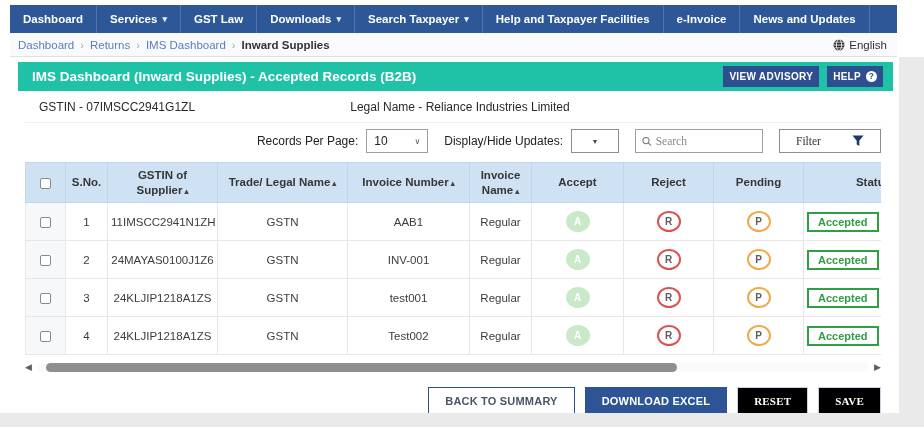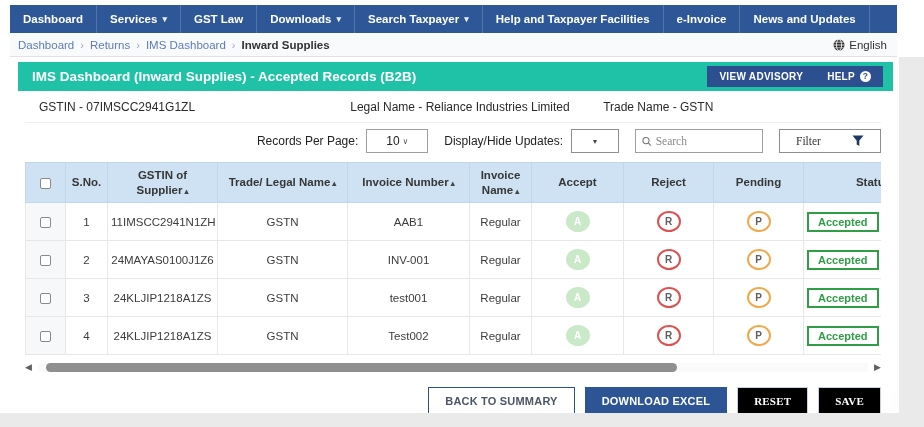--- a/index.html
+++ b/index.html
@@ -26,36 +26,36 @@
   .lang { display:flex; align-items:center; font-size:11.5px; color:#333; cursor:pointer; }
   .lang svg { margin-right:4px; }
 
   
   .main { position:absolute; left:18px; top:62px; width:875px; }
   .tealbar { height:29px; background:#1fc2a7; display:flex; align-items:center;
     justify-content:space-between; padding:0 10px 0 14px; }
   .tealbar .title { color:#fff; font-weight:bold; font-size:13.5px; }
   .tealbtns { display:flex; align-items:center; }
   .navybtn { background:#2d4f90; color:#fff; border:none; font-family:inherit;
-    font-size:10px; font-weight:bold; padding:5px 12px; margin-left:0;
+    font-size:10px; font-weight:bold; padding:5px 6px; margin-left:8px;
     cursor:pointer; display:flex; align-items:center; letter-spacing:0.3px; }
   .qcircle { display:inline-block; width:11px; height:11px; background:#fff;
     color:#2d4f90; border-radius:50%; font-size:8.5px; font-weight:bold;
     text-align:center; line-height:11px; margin-left:5px; }
 
   .inner { margin-left:7px; width:856px; }
   .inforow { display:grid; grid-template-columns:33% 34% 33%; padding:9px 0 8px 14px;
     border-bottom:1px solid #efefef; font-size:12px; color:#2a2a2a; }
   .inforow .c { text-align:center; }
 
   .controls { display:flex; align-items:center; justify-content:flex-end;
     margin-top:5px; height:26px; font-size:12px; color:#222; }
   .controls label { margin-right:8px; }
   .sel { width:62px; height:24px; border:1px solid #9aa0a6; display:flex;
-    align-items:center; justify-content:space-between; padding:0 19px;
+    align-items:center; justify-content:space-between; padding:0 7px;
     margin-right:16px; cursor:pointer; background:#fff; }
   .sel .chev { font-size:8px; color:#555; }
   .colsdrop { width:48px; height:24px; border:1px solid #8a8f94; display:flex;
     align-items:center; justify-content:center; margin-right:16px; cursor:pointer;
     background:#fff; }
   .colsdrop .chev2 { font-size:8px; color:#444; }
   .searchbox { width:128px; height:24px; border:1px solid #9aa0a6; display:flex;
     align-items:center; padding:0 6px; margin-right:16px; background:#fff; }
   .searchbox input { border:none; outline:none; width:100%; margin-left:4px;
     font-family:"Liberation Serif", serif; font-size:11.5px; color:#333; }
@@ -179,21 +179,20 @@
           <span>HELP</span>
           <span class="qcircle">?</span>
         </button>
       </div>
     </div>
 
     <div class="inner">
       <div class="inforow">
         <span>GSTIN - 07IMSCC2941G1ZL</span>
         <span class="c">Legal Name - Reliance Industries Limited</span>
-        <span>Trade Name - GSTN</span>
       </div>
 
       <div class="controls">
         <label>Records Per Page:</label>
         <div class="sel">
           <span>10</span>
           <span class="chev">∨</span>
         </div>
         <label>Display/Hide Updates:</label>
         <div class="colsdrop">

